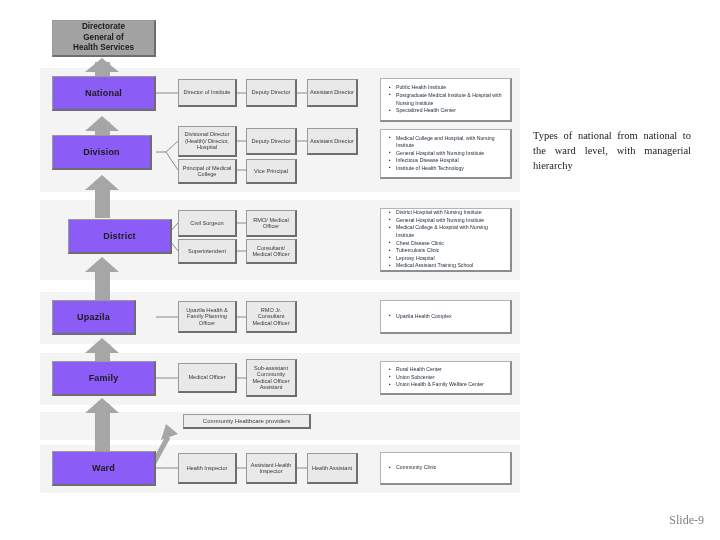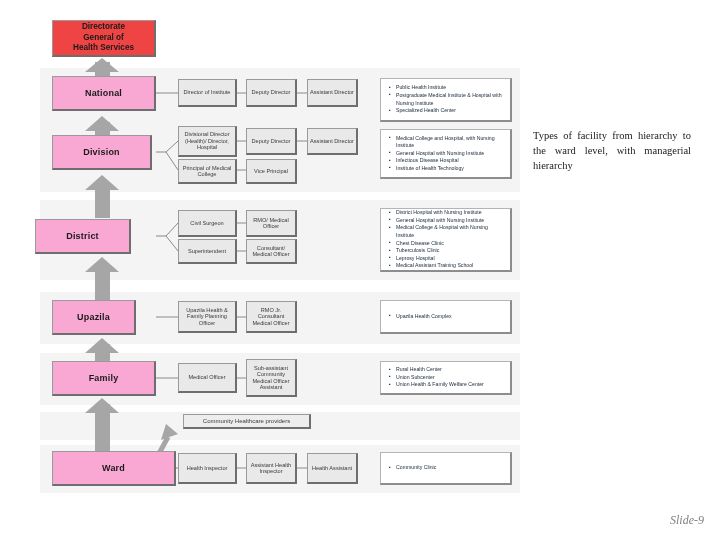--- a/index.html
+++ b/index.html
@@ -33,27 +33,27 @@
     border-right: 2px solid #6e6e6e;
     border-bottom: 2px solid #6e6e6e;
     display: flex;
     align-items: center;
     justify-content: center;
     text-align: center;
     line-height: 1.15;
     color: #1b1b1b;
   }
   .level-box {
-    background: #f9a8d4;
+    background: #8b5cf6;
     font-size: 9px;
     font-weight: bold;
     letter-spacing: .2px;
   }
   .title-box {
-    background: #ef4444;
+    background: #a3a3a3;
     font-size: 8.2px;
     font-weight: bold;
     padding: 2px 18px;
     line-height: 1.3;
   }
   .role-box {
     background: #e9e9e9;
     font-size: 5.6px;
     padding: 1px 2px;
     color: #3a3a3a;
@@ -124,21 +124,20 @@
     text-align: justify;
   }
 
   .slide-no {
     position: absolute;
     right: 16px;
     bottom: 12px;
     font-family: "Liberation Serif", serif;
     font-size: 12px;
     color: #808080;
-    font-style: italic;
   }
 </style>
 </head>
 <body>
 
 <div class="band" style="top:68px;  height:52px;"></div>
 <div class="band" style="top:120px; height:72px;"></div>
 <div class="band" style="top:200px; height:80px;"></div>
 <div class="band" style="top:292px; height:52px;"></div>
 <div class="band" style="top:353px; height:52px;"></div>
@@ -242,21 +241,21 @@
 </div>
 <div class="facility-box" style="left:380px; top:129px; width:132px; height:50px;">
   <ul>
     <li>Medical College and Hospital, with Nursing Institute</li>
     <li>General Hospital with Nursing Institute</li>
     <li>Infectious Disease Hospital</li>
     <li>Institute of Health Technology</li>
   </ul>
 </div>
 
-<div class="box level-box" style="left:35px; top:219px; width:96px; height:35px;">
+<div class="box level-box" style="left:68px; top:219px; width:104px; height:35px;">
   <span>District</span>
 </div>
 <div class="box role-box" style="left:178px; top:210px; width:59px; height:27px;">
   <span>Civil Surgeon</span>
 </div>
 <div class="box role-box" style="left:246px; top:210px; width:51px; height:27px;">
   <span>RMO/ Medical Officer</span>
 </div>
 <div class="box role-box" style="left:178px; top:239px; width:59px; height:25px;">
   <span>Superintendent</span>
@@ -305,33 +304,33 @@
     <li>Rural Health Center</li>
     <li>Union Subcenter</li>
     <li>Union Health &amp; Family Welfare Center</li>
   </ul>
 </div>
 
 <div class="box chcp-box" style="left:183px; top:414px; width:128px; height:15px;">
   <span>Community Healthcare providers</span>
 </div>
 
-<div class="box level-box" style="left:52px; top:451px; width:124px; height:35px;">
+<div class="box level-box" style="left:52px; top:451px; width:104px; height:35px;">
   <span>Ward</span>
 </div>
 <div class="box role-box" style="left:178px; top:453px; width:59px; height:31px;">
   <span>Health Inspector</span>
 </div>
 <div class="box role-box" style="left:246px; top:453px; width:51px; height:31px;">
   <span>Assistant Health Inspector</span>
 </div>
 <div class="box role-box" style="left:307px; top:453px; width:51px; height:31px;">
   <span>Health Assistant</span>
 </div>
 <div class="facility-box" style="left:380px; top:452px; width:132px; height:33px;">
   <ul>
     <li>Community Clinic</li>
   </ul>
 </div>
 
-<div class="caption">Types of facility from hierarchy to the ward level, with managerial hierarchy</div>
+<div class="caption">Types of national from national to the ward level, with managerial hierarchy</div>
 
 <div class="slide-no">Slide-9</div>
 
 </body></html>

